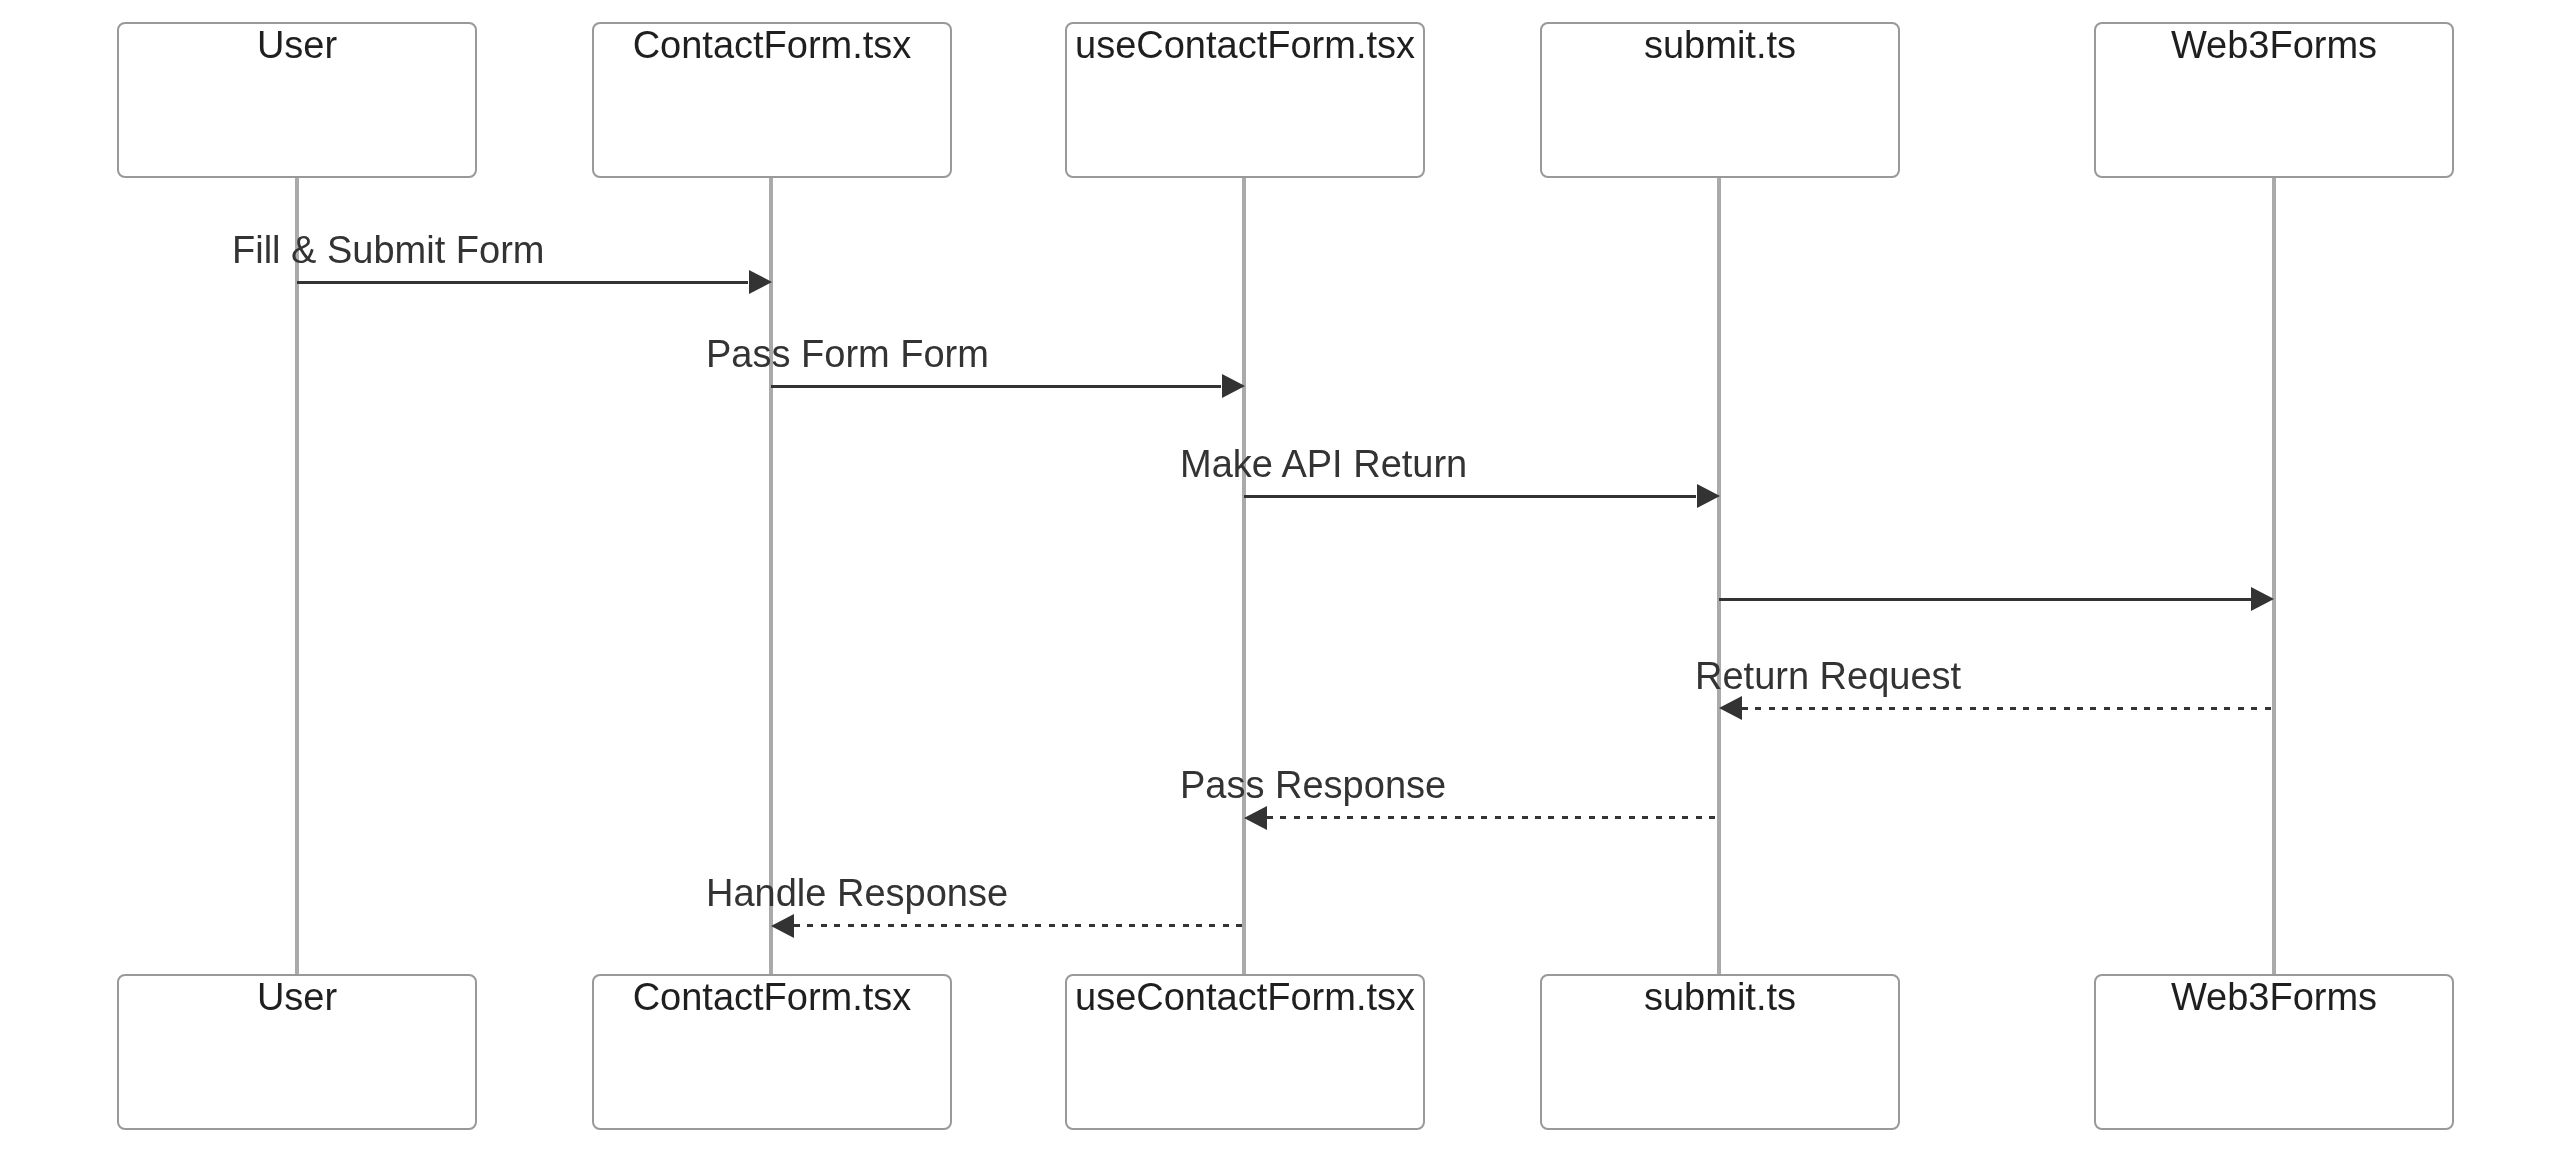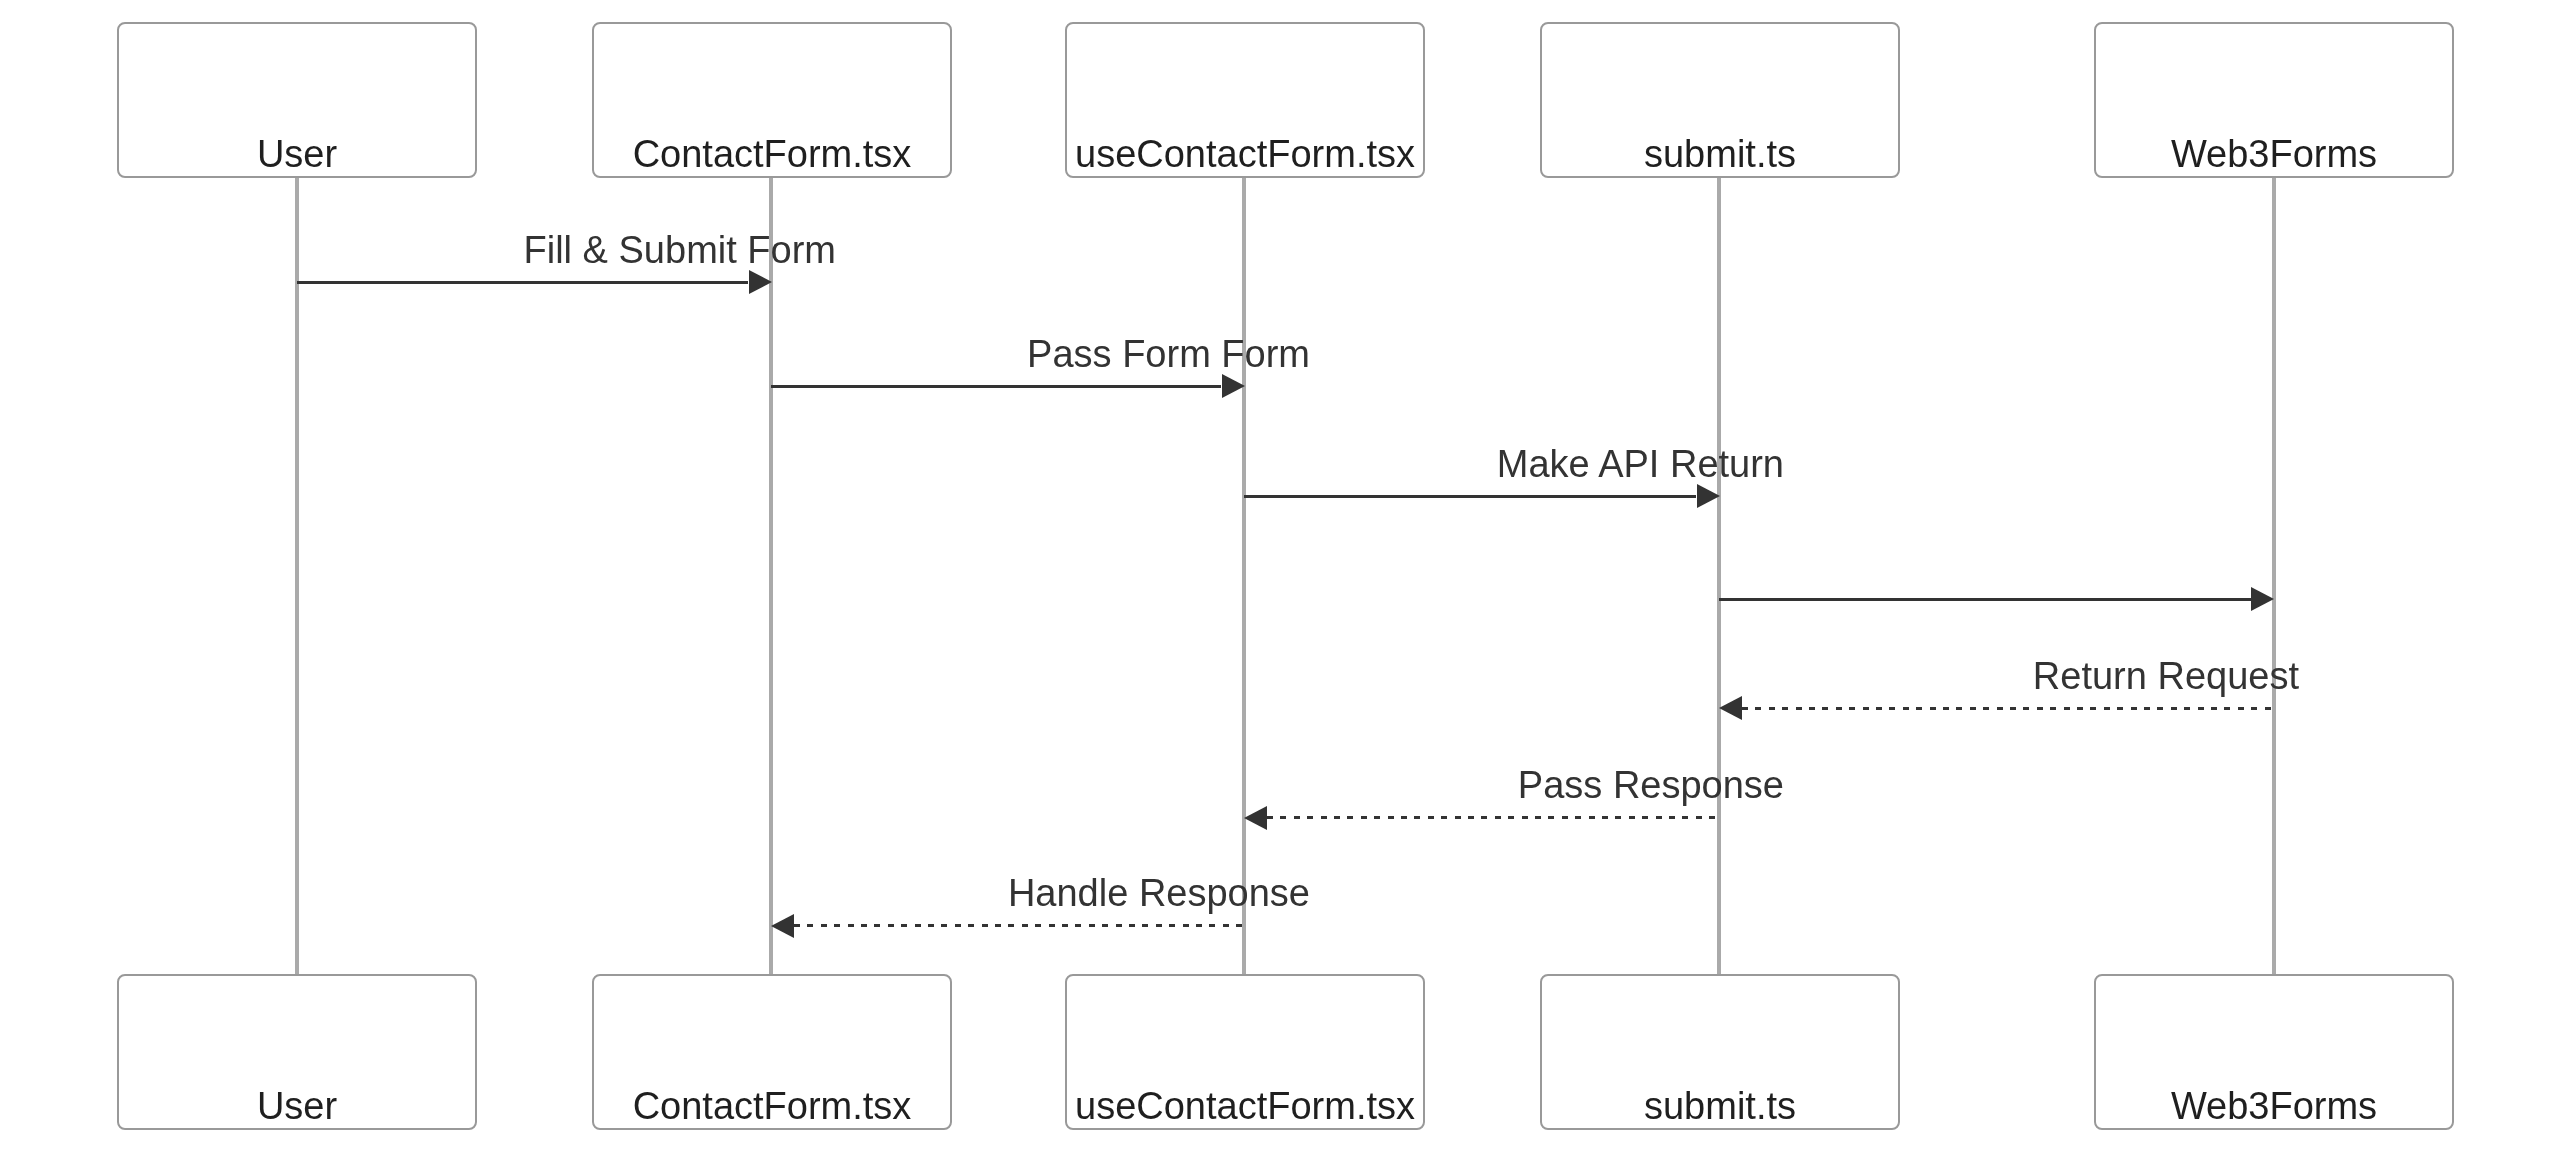--- a/index.html
+++ b/index.html
@@ -24,32 +24,32 @@
   }
   .actor {
     position: absolute;
     width: 360px;
     height: 156px;
     box-sizing: border-box;
     background: #ffffff;
     border: 2.7px solid #999999;
     border-radius: 8px;
     display: flex;
-    align-items: flex-end;
+    align-items: flex-start;
     justify-content: center;
     font-size: 38px;
     color: #1f1f1f;
     white-space: nowrap;
   }
   .actor.top { top: 21.5px; }
   .actor.bottom { top: 974px; }
   .msg-label {
     position: absolute;
     width: 604px;
-    text-align: right;
+    text-align: left;
     font-size: 38px;
     line-height: 40px;
     color: #333333;
     white-space: nowrap;
   }
   .msg-line {
     position: absolute;
     height: 3.4px;
     background: #333333;
   }

